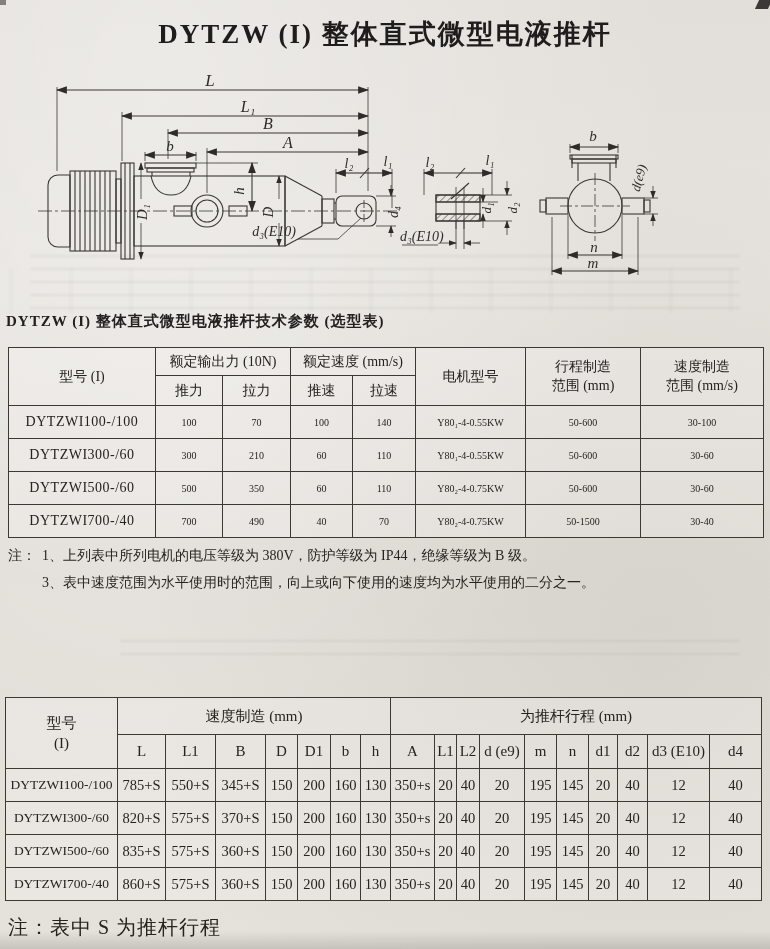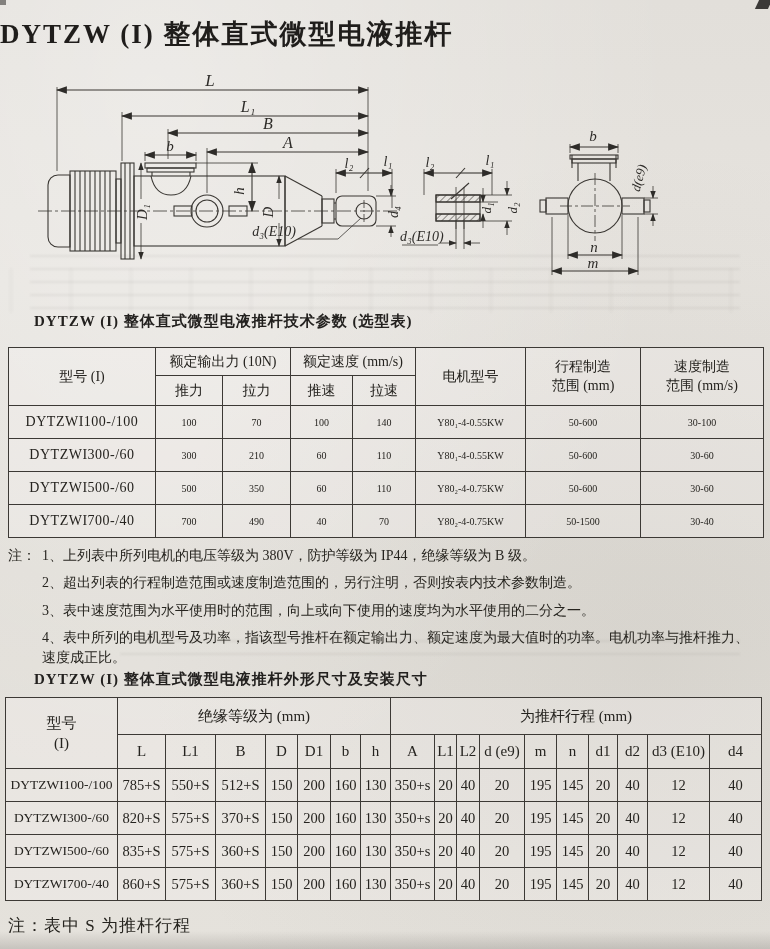--- a/index.html
+++ b/index.html
@@ -22,29 +22,29 @@
   .corner-tr{right:0;top:0;width:13px;height:9px;transform:skewX(-25deg);opacity:.85;}
   .corner-tl{left:0;top:0;width:6px;height:5px;opacity:.5;}
   .edge-shade{position:absolute;left:0;bottom:0;width:770px;height:18px;
     background:linear-gradient(0deg,rgba(60,55,50,.18),rgba(0,0,0,0));}
   .ghost{position:absolute;opacity:.07;filter:blur(1.2px);pointer-events:none;
     background:repeating-linear-gradient(180deg,#55504a 0 2px,transparent 2px 13px);}
   .ghost2{position:absolute;opacity:.05;filter:blur(1.5px);pointer-events:none;
     background:repeating-linear-gradient(90deg,#55504a 0 2px,transparent 2px 60px);}
 
   .title{
-    position:absolute;top:16px;left:0;width:770px;text-align:left;
+    position:absolute;top:16px;left:0;width:770px;text-align:center;
     font-size:27px;font-weight:bold;letter-spacing:2px;color:#1f1d1b;
   }
 
   svg.drawing{position:absolute;top:75px;left:0;}
   svg.drawing text{font-family:"Liberation Serif","DejaVu Serif",serif;fill:#2e2c29;font-style:italic;}
 
   .caption{
-    position:absolute;left:6px;font-size:15px;font-weight:bold;color:#23211f;letter-spacing:1px;margin-left:28px;
+    position:absolute;left:6px;font-size:15px;font-weight:bold;color:#23211f;letter-spacing:1px;
   }
   .caption1{top:312px;}
   .caption2{top:670px;}
 
   table{border-collapse:collapse;table-layout:fixed;background:rgba(250,249,246,.25);}
   table,th,td{border:1.5px solid #3c3935;}
   th,td{
     text-align:center;vertical-align:middle;padding:0 1px;
     font-weight:normal;font-size:14px;color:#25231f;
     overflow:hidden;white-space:nowrap;
@@ -61,21 +61,21 @@
   .notes .prefix{flex:0 0 34px;}
   .notes .body{flex:1;}
   .notes .item{margin:0 0 7px 34px;line-height:1.45;}
   .notes .item.wrap{padding-right:10px;}
 
   .t2{position:absolute;top:697px;left:5px;width:648px;}
   .t2 .grow th{height:36px;font-size:15px;}
   .t2 .srow th{height:33px;font-size:15px;}
   .t2 td{height:32px;font-size:14.5px;}
   .t2 .model{font-size:13.5px;}
-  .note2{position:absolute;top:914px;left:8px;font-size:17px;color:#26241f;letter-spacing:1px;text-align:center;}
+  .note2{position:absolute;top:914px;left:8px;font-size:20px;color:#26241f;letter-spacing:1px;text-align:center;}
 </style>
 </head>
 <body>
 
 <div class="page">
 
   <div class="corner-mark corner-tr"></div>
   <div class="corner-mark corner-tl"></div>
   <div class="ghost" style="top:255px;left:30px;width:710px;height:55px;"></div>
   <div class="ghost2" style="top:268px;left:10px;width:750px;height:45px;"></div>
@@ -347,26 +347,23 @@
       <td>30-40</td>
     </tr>
   </tbody>
     </table>
 
   <div class="notes">
     <div class="note-line">
       <span class="prefix">注：</span>
       <span class="body">1、上列表中所列电机的电压等级为 380V，防护等级为 IP44，绝缘等级为 B 级。</span>
     </div>
-    <div class="item">2、超出列表的行程制造范围或速度制造范围的，另行注明，否则按表内技术参数制造。</div>
     <div class="item">3、表中速度范围为水平使用时的范围，向上或向下使用的速度均为水平使用的二分之一。</div>
-    <div class="item wrap">4、表中所列的电机型号及功率，指该型号推杆在额定输出力、额定速度为最大值时的功率。电机功率与推杆推力、速度成正比。</div>
   </div>
 
-  <div class="caption caption2">DYTZW (I) 整体直式微型电液推杆外形尺寸及安装尺寸</div>
 
   <table class="t2">
     <colgroup>
       <col style="width:112px">
         <col style="width:48px">
         <col style="width:50px">
         <col style="width:50px">
       <col style="width:32px">
         <col style="width:33px">
         <col style="width:30px">
@@ -383,21 +380,21 @@
         <col style="width:52px">
     </colgroup>
     <tbody>
         <tr class="grow">
       <th rowspan="2">
         <div class="two-line">
           <div>型号</div>
           <div>(I)</div>
         </div>
       </th>
-      <th colspan="7">绝缘等级为 (mm)</th>
+      <th colspan="7">速度制造 (mm)</th>
       <th colspan="10">为推杆行程 (mm)</th>
     </tr>
     <tr class="srow">
       <th>L</th>
       <th>L1</th>
       <th>B</th>
       <th>D</th>
       <th>D1</th>
       <th>b</th>
       <th>h</th>
@@ -409,21 +406,21 @@
       <th>n</th>
       <th>d1</th>
       <th>d2</th>
       <th>d3 (E10)</th>
       <th>d4</th>
     </tr>
     <tr>
       <td class="model">DYTZWI100-/100</td>
       <td>785+S</td>
       <td>550+S</td>
-      <td>512+S</td>
+      <td>345+S</td>
       <td>150</td>
       <td>200</td>
       <td>160</td>
       <td>130</td>
       <td>350+s</td>
       <td>20</td>
       <td>40</td>
       <td>20</td>
       <td>195</td>
       <td>145</td>

